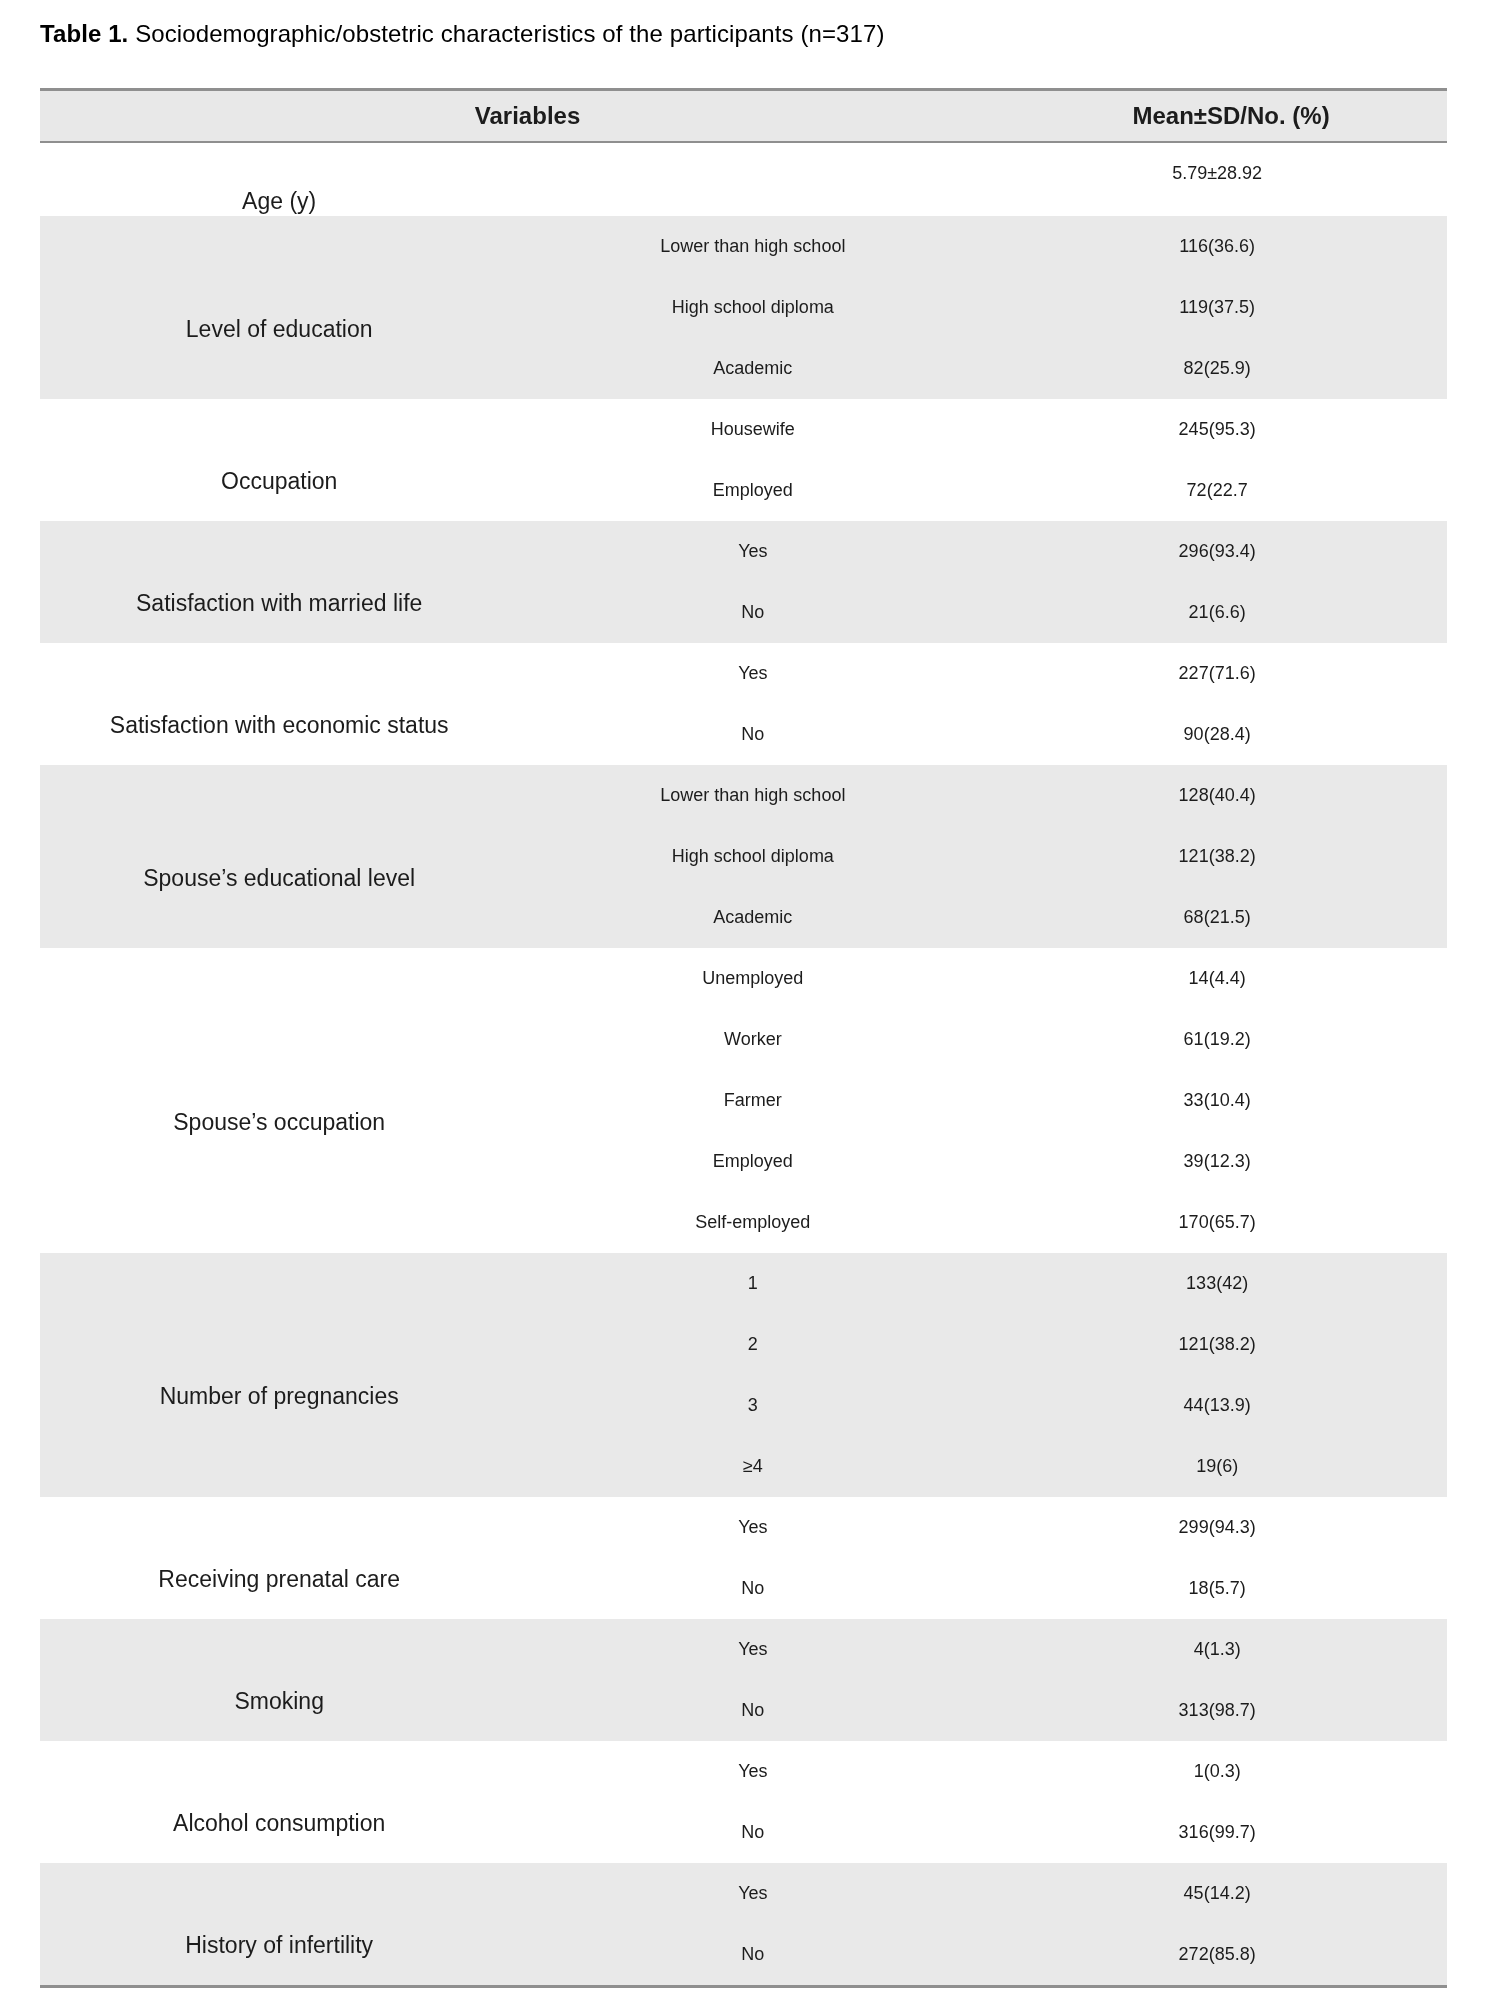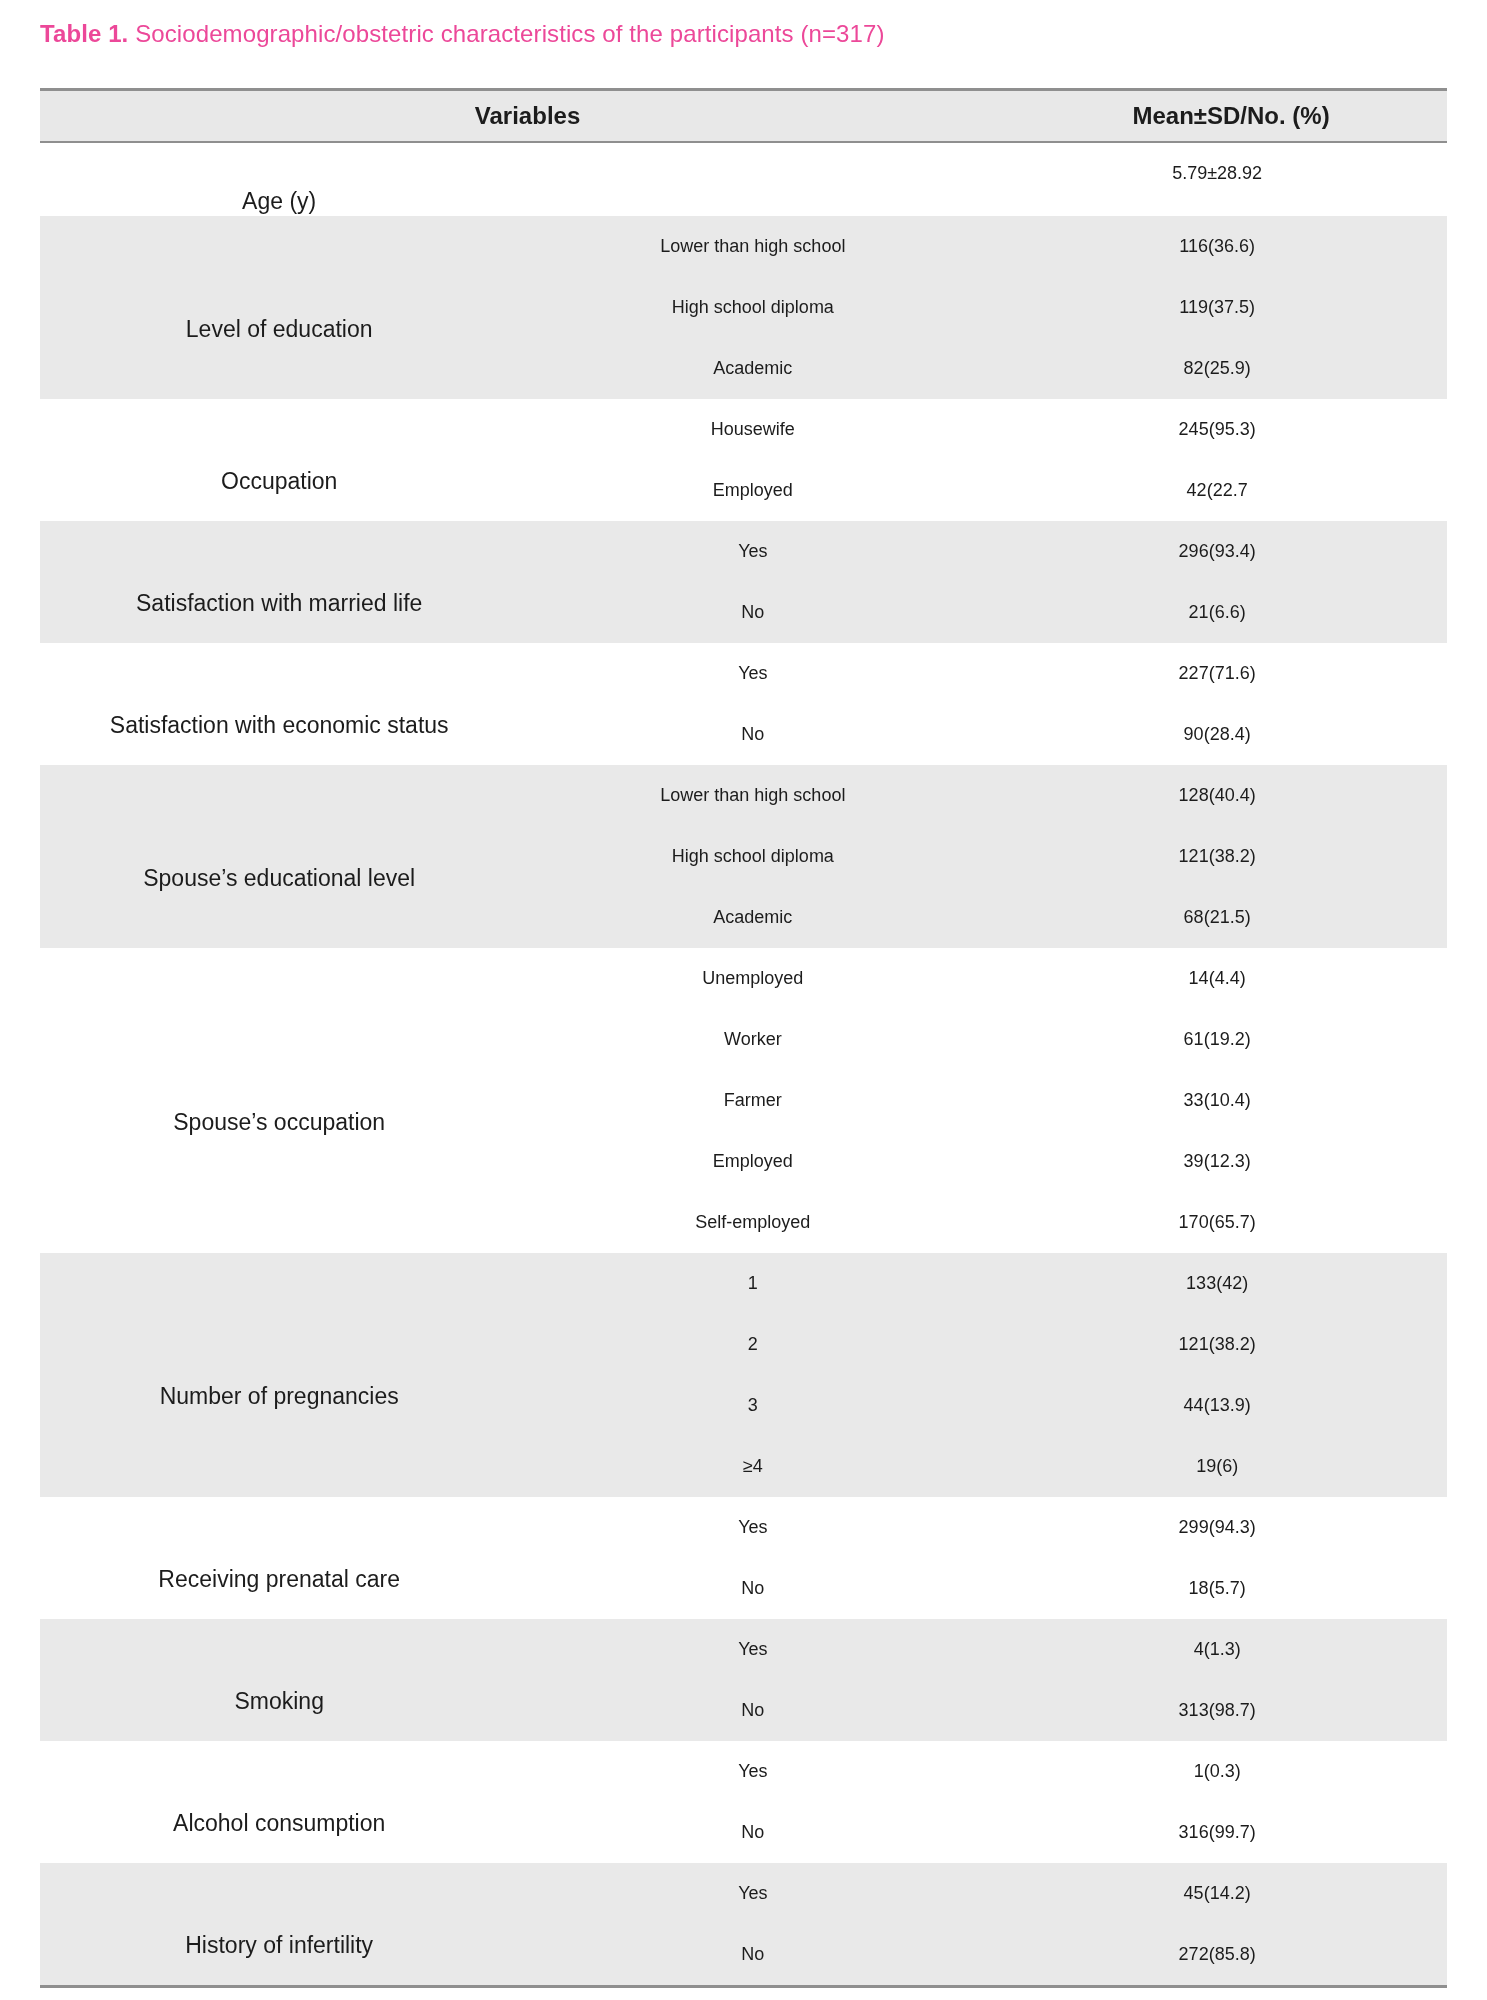--- a/index.html
+++ b/index.html
@@ -11,21 +11,21 @@
     font-family:"Liberation Sans", sans-serif;
     color:#1c1c1c;
     overflow:hidden;
   }
   .caption {
     position:absolute;
     top:20px;
     left:40px;
     font-size:24px;
     letter-spacing:0.1px;
-    color:#ec4899;
+    color:#000000;
   }
   .caption .bold { font-weight:bold; }
   .tablewrap {
     position:absolute;
     top:88px;
     left:40px;
     width:1407px;
     border-top:3px solid #8f8f8f;
     border-bottom:3px solid #8f8f8f;
     box-sizing:border-box;
@@ -108,21 +108,21 @@
         </div>
         <div class="section">
           <div class="var-label">Occupation</div>
           <div class="rows">
             <div class="row">
               <div class="cell cat">Housewife</div>
               <div class="cell val">245(95.3)</div>
             </div>
             <div class="row">
               <div class="cell cat">Employed</div>
-              <div class="cell val">42(22.7</div>
+              <div class="cell val">72(22.7</div>
             </div>
           </div>
         </div>
         <div class="section shaded">
           <div class="var-label">Satisfaction with married life</div>
           <div class="rows">
             <div class="row">
               <div class="cell cat">Yes</div>
               <div class="cell val">296(93.4)</div>
             </div>

